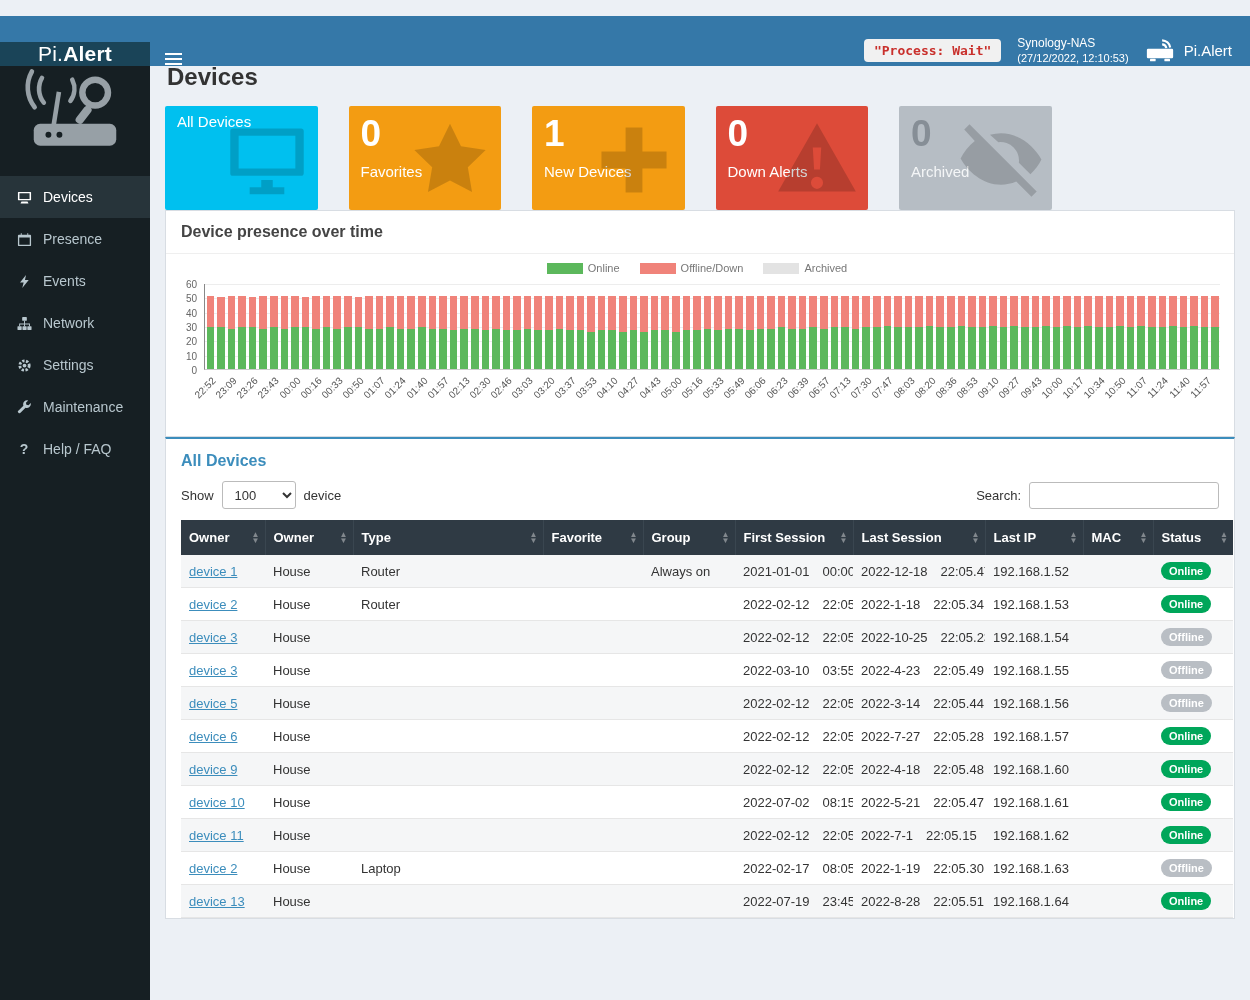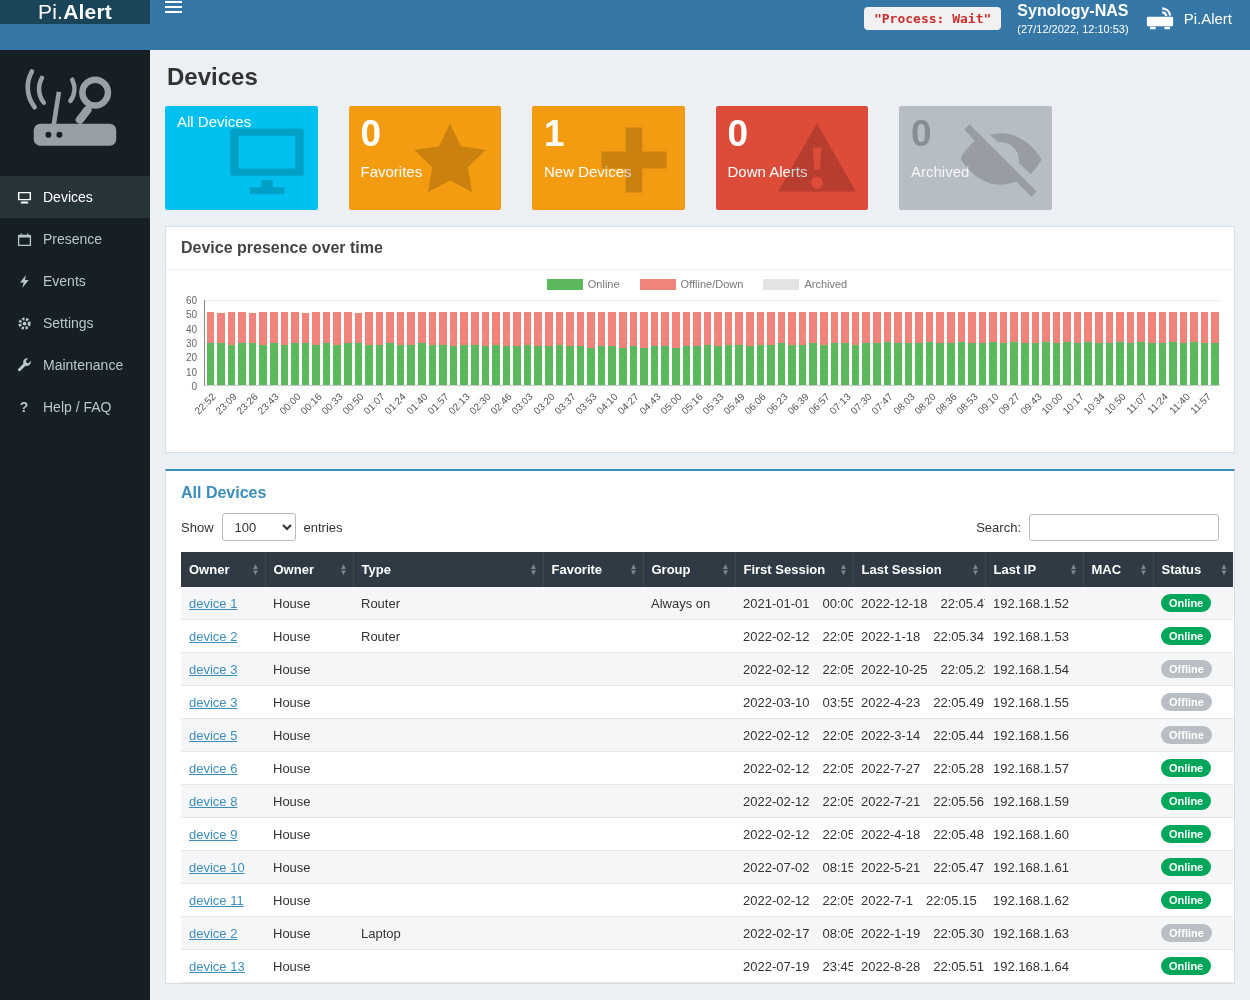--- a/index.html
+++ b/index.html
@@ -3,29 +3,29 @@
 <meta charset="utf-8">
 <style>
   * { box-sizing: border-box; }
   html,body { margin:0; padding:0; }
   body {
     width:1250px; height:1000px; overflow:hidden;
     font-family:"Liberation Sans", sans-serif;
     background:#ecf0f5; color:#333;
   }
   
-  .topbar { position:fixed; top:0; left:0; width:1250px; height:50px; background:#3578a8; display:flex; align-items:flex-start; z-index:20; }
+  .topbar { position:fixed; top:16px; left:0; width:1250px; height:50px; background:#3578a8; display:flex; align-items:flex-end; z-index:20; }
   .brand { width:150px; background:#1a4458; color:#fff; display:flex; align-items:center; justify-content:center; font-size:21px; letter-spacing:.2px; }
   .brand .b2 { font-weight:bold; }
   .hamburger { width:46px; display:flex; flex-direction:column; justify-content:center; align-items:center; gap:3px; cursor:pointer; background:transparent; border:none; }
   .hamburger i { display:block; width:17px; height:2px; background:#fff; }
   .topbar-right { margin-left:auto; display:flex; align-items:center; gap:16px; padding-right:18px; }
   .process-badge { background:#f1f1f1; color:#c9302c; font-family:"DejaVu Sans Mono", monospace; font-weight:bold; font-size:13px; padding:4px 10px; border-radius:4px; }
   .host-block { color:#fff; line-height:1.35; }
-  .host-name { font-size:16px; font-weight:bold; }
+  .host-name { font-size:12px; font-weight:normal; }
   .host-time { font-size:11px; }
   .nas { display:flex; align-items:center; gap:9px; color:#fff; font-size:15px; }
   .nas svg { width:30px; height:24px; fill:#fff; }
   
   .sidebar { position:fixed; top:50px; left:0; width:150px; bottom:0; background:#161f23; z-index:15; }
   .logo-wrap { padding:16px 0 22px; display:flex; justify-content:center; }
   .side-menu { display:flex; flex-direction:column; }
   .side-item { display:flex; align-items:center; gap:11px; padding:13px 16px; color:#b8c7ce; font-size:14px; cursor:pointer; }
   .side-item.active { background:#27343a; color:#fff; }
   .side-icon { width:16px; height:16px; display:flex; align-items:center; justify-content:center; flex:none; }
@@ -37,21 +37,21 @@
   
   .cards { display:grid; grid-template-columns:repeat(6,1fr); gap:31px; }
   .small-box { position:relative; border-radius:2px; height:104px; color:#fff; overflow:hidden; }
   .sb-num { font-size:37px; font-weight:bold; padding:7px 0 0 12px; line-height:1.15; }
   .sb-label { font-size:15px; padding:7px 0 0 12px; }
   .sb-icon { position:absolute; right:4px; top:12px; width:94px; height:84px; }
   .sb-icon svg { width:100%; height:100%; fill:rgba(0,0,0,0.17); }
   .small-box.muted .sb-num { color:#868e96; }
   .small-box.muted .sb-label { color:#f4f6f7; }
   
-  .panel { background:#fff; border:1px solid #d8dde3; margin-top:16px; }
+  .panel { background:#fff; border:1px solid #d8dde3; }
   .panel-header { padding:12px 15px; font-size:16px; font-weight:600; color:#444; border-bottom:1px solid #efefef; }
   .chart-body { padding:6px 14px 12px 8px; }
   .legend { display:flex; justify-content:center; gap:20px; font-size:11px; color:#777; margin:2px 0 10px; }
   .legend-item { display:flex; align-items:center; gap:5px; }
   .legend-swatch { width:36px; height:11px; display:inline-block; }
   .chart { display:flex; }
   .ylabels { width:30px; position:relative; height:86px; flex:none; }
   .ylabels span { position:absolute; right:7px; transform:translateY(-50%); font-size:10px; color:#666; }
   .plot-wrap { flex:1; min-width:0; }
   .plot { position:relative; height:86px; border-left:1px solid #888; border-bottom:1px solid #ccc; display:flex; align-items:flex-end; }
@@ -149,20 +149,32 @@
         <span class="side-icon">
           <svg viewBox="0 0 16 16">
             <path d="M9.6 1L3.2 9.1h3.9L5.6 15l6.9-8.5h-4L9.6 1z"></path>
           </svg>
         </span>
         <span class="side-label">Events</span>
       </div>
       <div class="side-item">
         <span class="side-icon">
           <svg viewBox="0 0 16 16">
+            <rect x="5.5" y="1" width="5" height="4" rx=".5"></rect>
+            <rect x="0.5" y="11" width="4.5" height="4" rx=".5"></rect>
+            <rect x="5.8" y="11" width="4.5" height="4" rx=".5"></rect>
+            <rect x="11" y="11" width="4.5" height="4" rx=".5"></rect>
+            <path d="M7.5 5h1v3h-1zM2.3 8h11.5v1H2.3zM2.3 8h1v3h-1zM7.5 8h1v3h-1zM12.8 8h1v3h-1z"></path>
+          </svg>
+        </span>
+        <span class="side-label">Network</span>
+      </div>
+      <div class="side-item">
+        <span class="side-icon">
+          <svg viewBox="0 0 16 16">
             <circle cx="8" cy="8" r="5" fill="none" stroke="currentColor" stroke-width="3" stroke-dasharray="2.5 1.6"></circle>
             <circle cx="8" cy="8" r="2" fill="currentColor"></circle>
           </svg>
         </span>
         <span class="side-label">Settings</span>
       </div>
       <div class="side-item">
         <span class="side-icon">
           <svg viewBox="0 0 16 16">
             <path d="M14.8 4.3a4.3 4.3 0 0 1-5.7 4L4 13.4a1.65 1.65 0 1 1-2.3-2.3l5.1-5.1a4.3 4.3 0 0 1 5.1-5.6L9.5 2.8l.5 2.3 2.3.5 2.4-2.4c.1.3.1.7.1 1.1z"></path>
@@ -790,21 +802,21 @@
     </div>
   </div>
 
   <div class="panel devices">
     <div class="devices-title">All Devices</div>
     <div class="table-controls">
       <span>Show</span>
       <select>
         <option>100</option>
       </select>
-      <span>entries</span>
+      <span>device</span>
       <div class="search">
         <span>Search:</span>
         <input type="text" value="" style="">
       </div>
     </div>
     <table class="devices-table">
       <colgroup id="table-cols">
           <col style="width: 84px;">
           <col style="width: 88px;">
           <col style="width: 190px;">
@@ -927,32 +939,20 @@
             <td></td>
             <td></td>
             <td></td>
             <td>2022-02-12<span class="sess-time">22:05</span></td>
             <td>2022-7-27<span class="sess-time">22:05.28</span></td>
             <td>192.168.1.57</td>
             <td></td>
             <td><span class="badge" style="background:#00a65a">Online</span></td>
           </tr>
           <tr>
-            <td><a class="link">device 8</a></td>
-            <td>House</td>
-            <td></td>
-            <td></td>
-            <td></td>
-            <td>2022-02-12<span class="sess-time">22:05</span></td>
-            <td>2022-7-21<span class="sess-time">22:05.56</span></td>
-            <td>192.168.1.59</td>
-            <td></td>
-            <td><span class="badge" style="background:#00a65a">Online</span></td>
-          </tr>
-          <tr>
             <td><a class="link">device 9</a></td>
             <td>House</td>
             <td></td>
             <td></td>
             <td></td>
             <td>2022-02-12<span class="sess-time">22:05</span></td>
             <td>2022-4-18<span class="sess-time">22:05.48</span></td>
             <td>192.168.1.60</td>
             <td></td>
             <td><span class="badge" style="background:#00a65a">Online</span></td>

